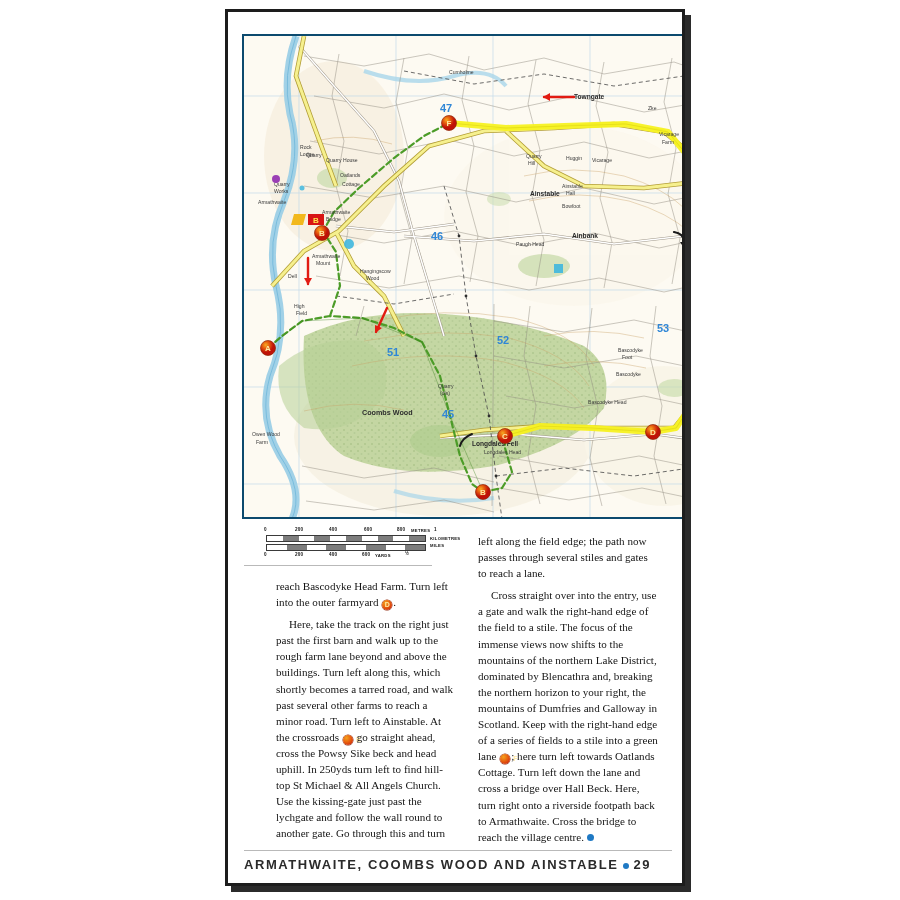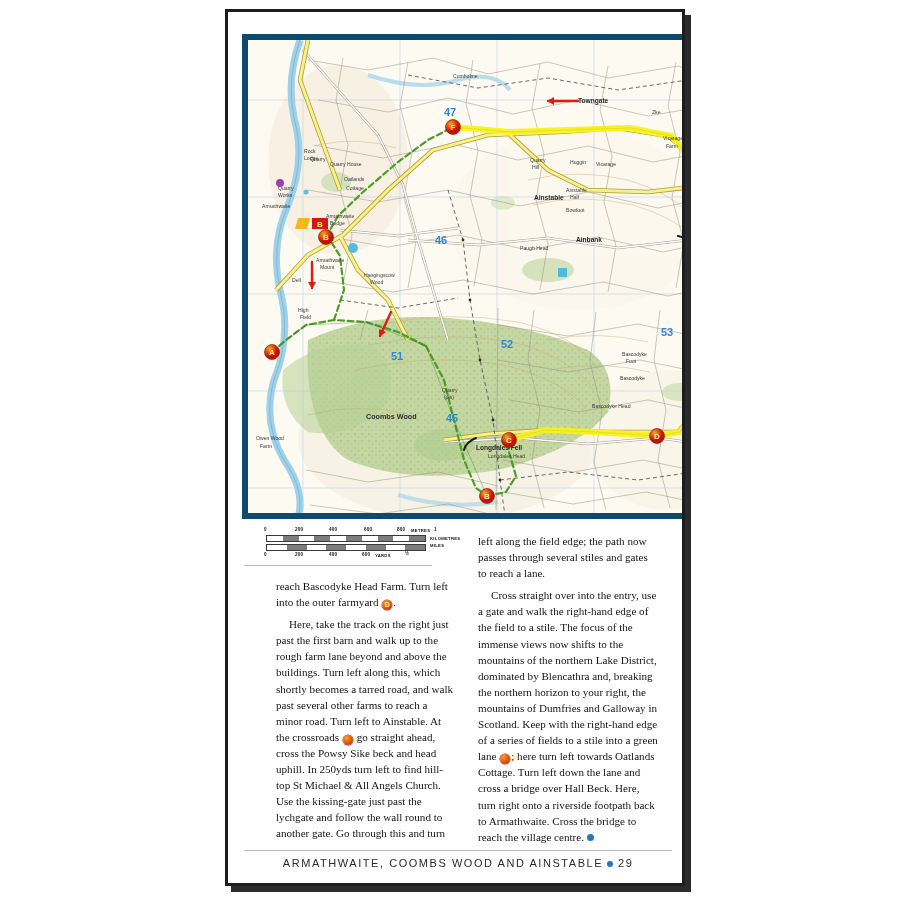--- a/index.html
+++ b/index.html
@@ -14,21 +14,21 @@
   }
   .page{
     position:absolute;left:225px;top:9px;width:460px;height:877px;
     background:#ffffff;border:3px solid #1d1d1d;box-sizing:border-box;
     overflow:hidden;
   }
 
   
   .map-wrap{position:absolute;left:14px;top:22px;width:477px;height:485px;}
   .map{position:absolute;left:0;top:0;width:477px;height:485px;
-       border:6px solid #0c4a6e;box-sizing:border-box;overflow:hidden;
+       border:2px solid #0c4a6e;box-sizing:border-box;overflow:hidden;
        background:#fbf8ef;}
   .map svg{display:block;}
 
   
   .scalebar{position:absolute;left:16px;top:514px;width:215px;height:34px;
             font-family:"Liberation Sans",sans-serif;}
   .sb-row{position:absolute;left:22px;width:160px;height:7px;border:0.8px solid #3a3a3a;box-sizing:border-box;display:flex;}
   .sb-row.top{top:9px;}
   .sb-row.bot{top:18px;}
   .sb-seg{flex:1;}
@@ -54,22 +54,22 @@
     background:radial-gradient(circle at 35% 30%, #f4a21e 0%, #e8600f 45%, #c4150c 100%);
     color:#ffe9a8;font-family:"Liberation Sans",sans-serif;font-size:7px;font-weight:700;
     line-height:10px;text-align:center;vertical-align:-1px;margin:0 1px;
     box-shadow:0 0 0 .5px #8a2207;
   }
   .enddot{display:inline-block;width:7px;height:7px;border-radius:50%;background:#1f79c4;vertical-align:0px;margin-left:3px;}
 
   
   .hr-foot{position:absolute;left:16px;top:838px;width:428px;height:1px;background:#b9b9b9;}
   .footer{position:absolute;left:16px;top:845px;width:428px;height:16px;
-          font-family:"Liberation Sans",sans-serif;font-size:11px;font-weight:400;
-          letter-spacing:1.55px;color:#2b2b2b;text-align:center;white-space:nowrap;}
+          font-family:"Liberation Sans",sans-serif;font-size:13px;font-weight:700;
+          letter-spacing:1.55px;color:#2b2b2b;text-align:left;white-space:nowrap;}
   .footer .fdot{display:inline-block;width:6px;height:6px;border-radius:50%;background:#1f79c4;margin:0 5px 0 4px;vertical-align:0px;}
   .footer .pno{letter-spacing:1.4px;}
 </style>
 </head>
 <body>
 
 <div class="stage">
 
   <div class="page-shadow"></div>
 

